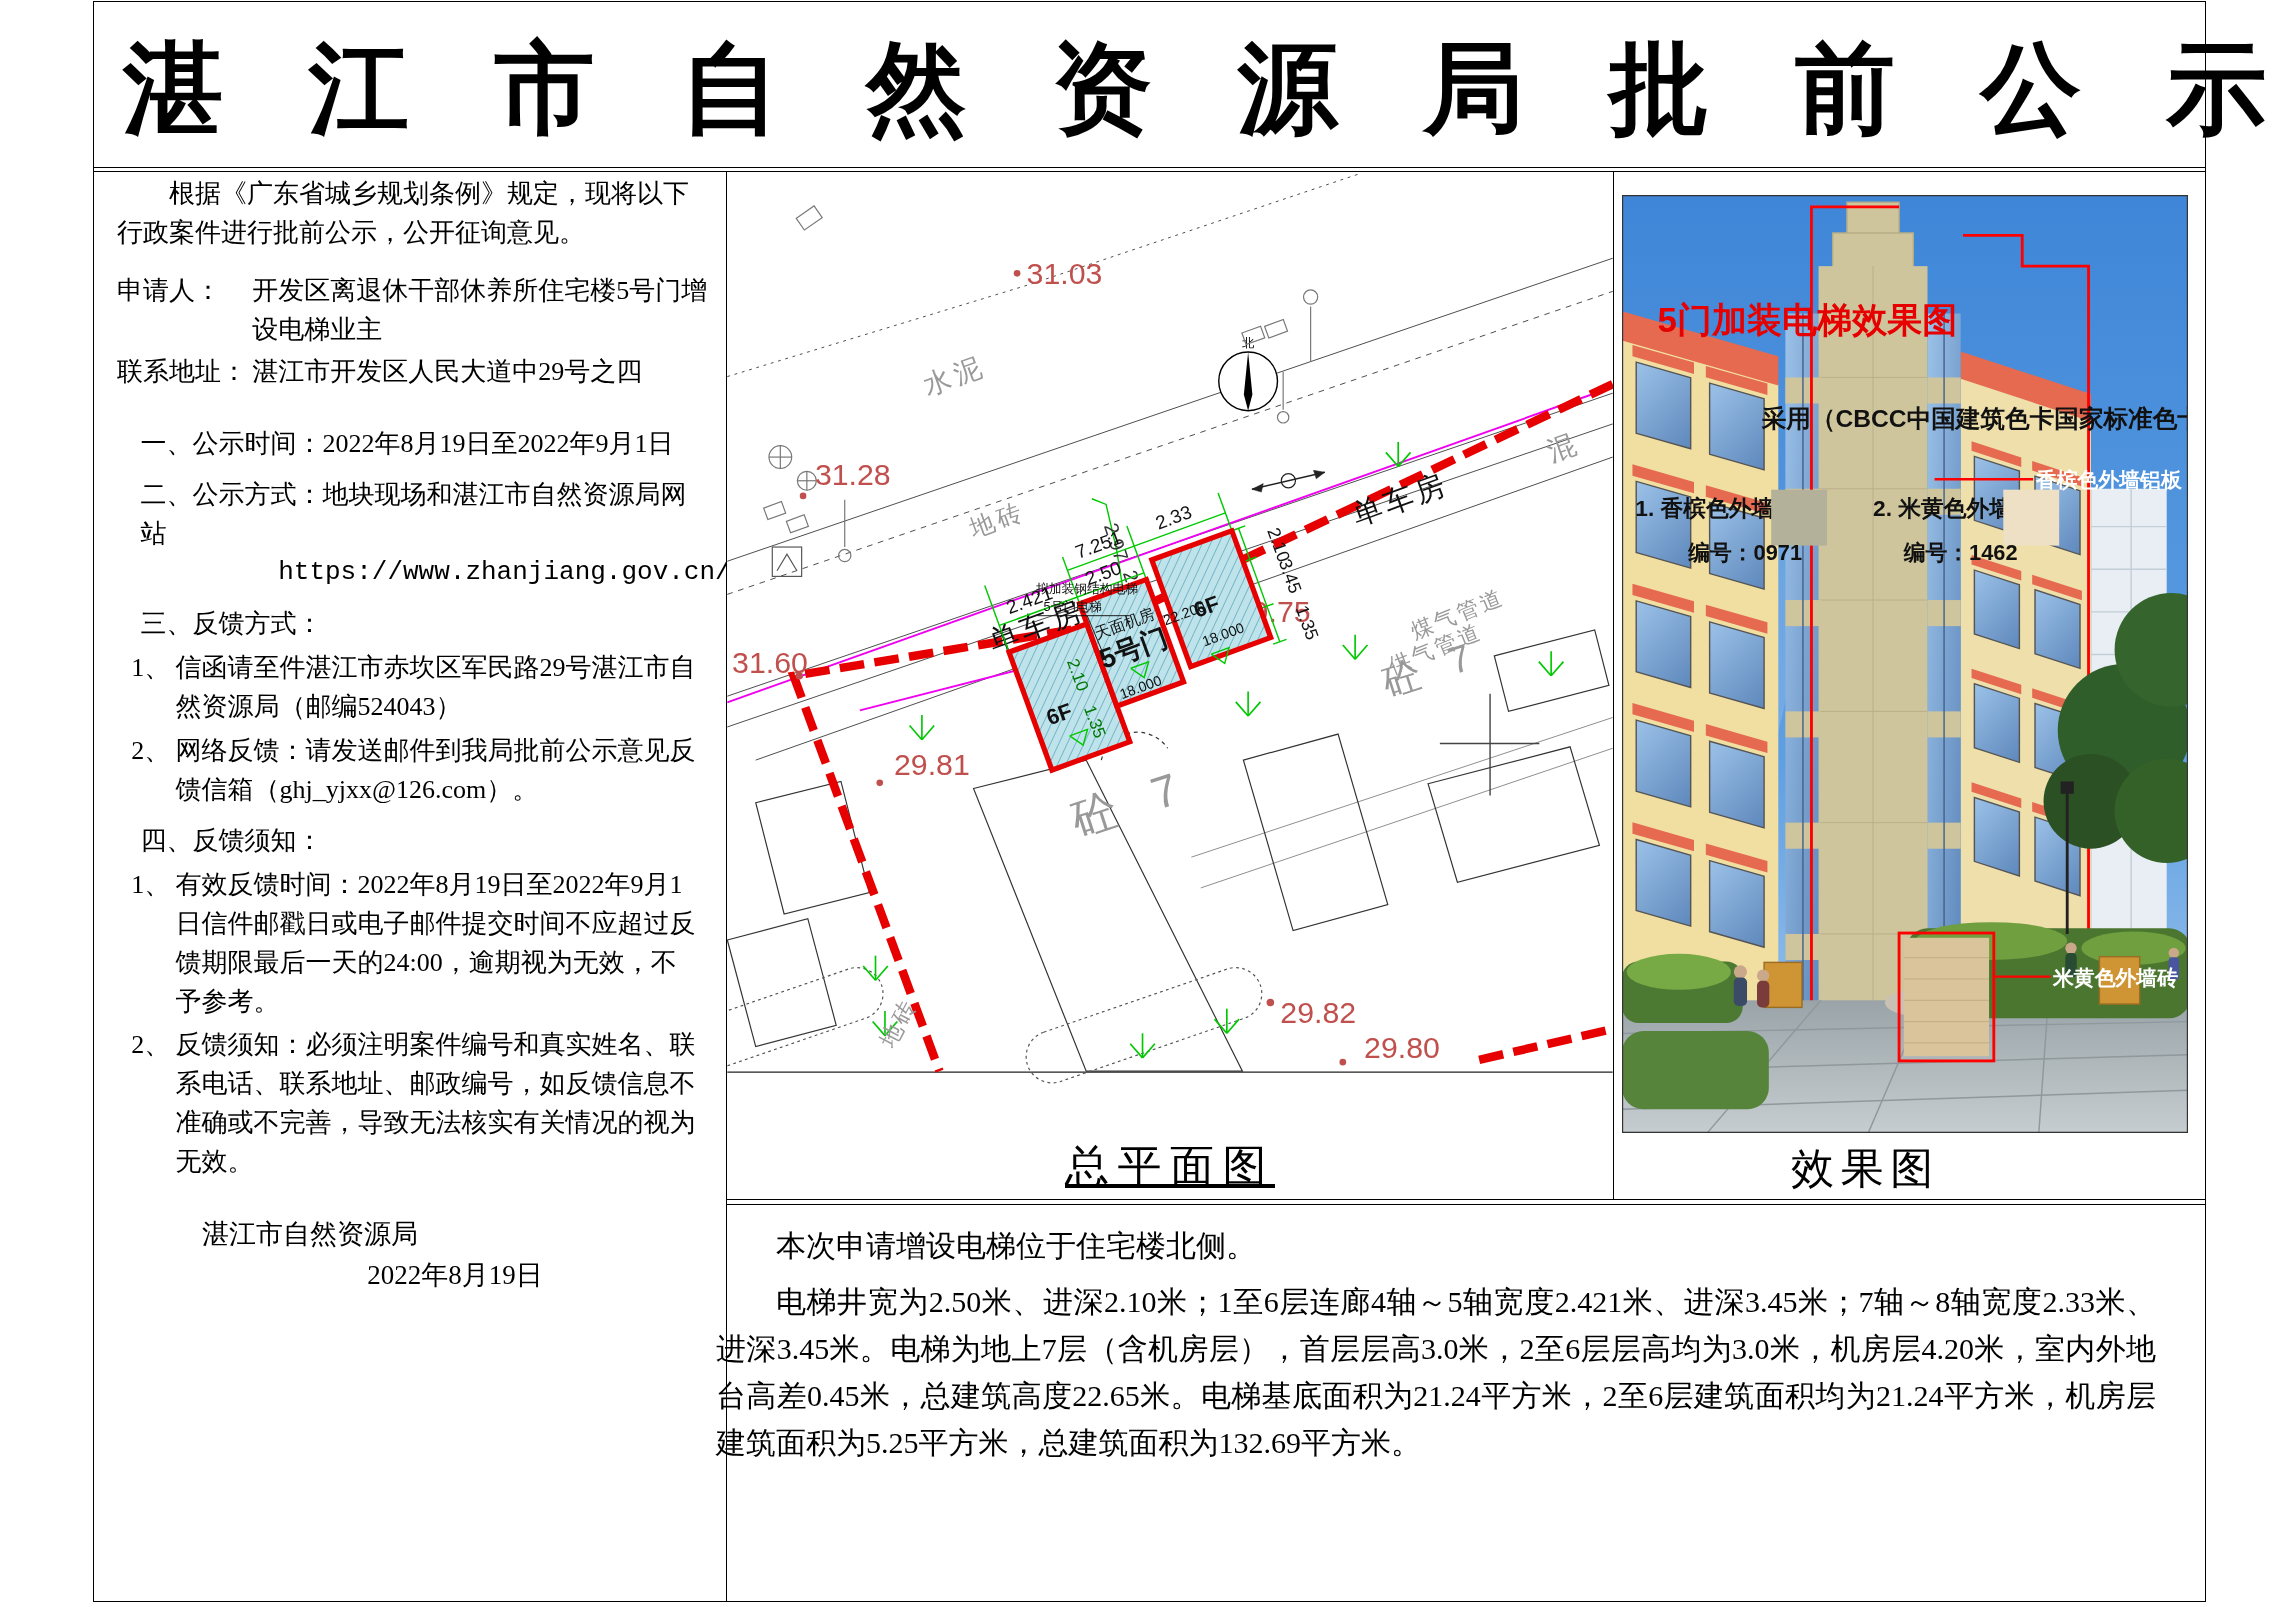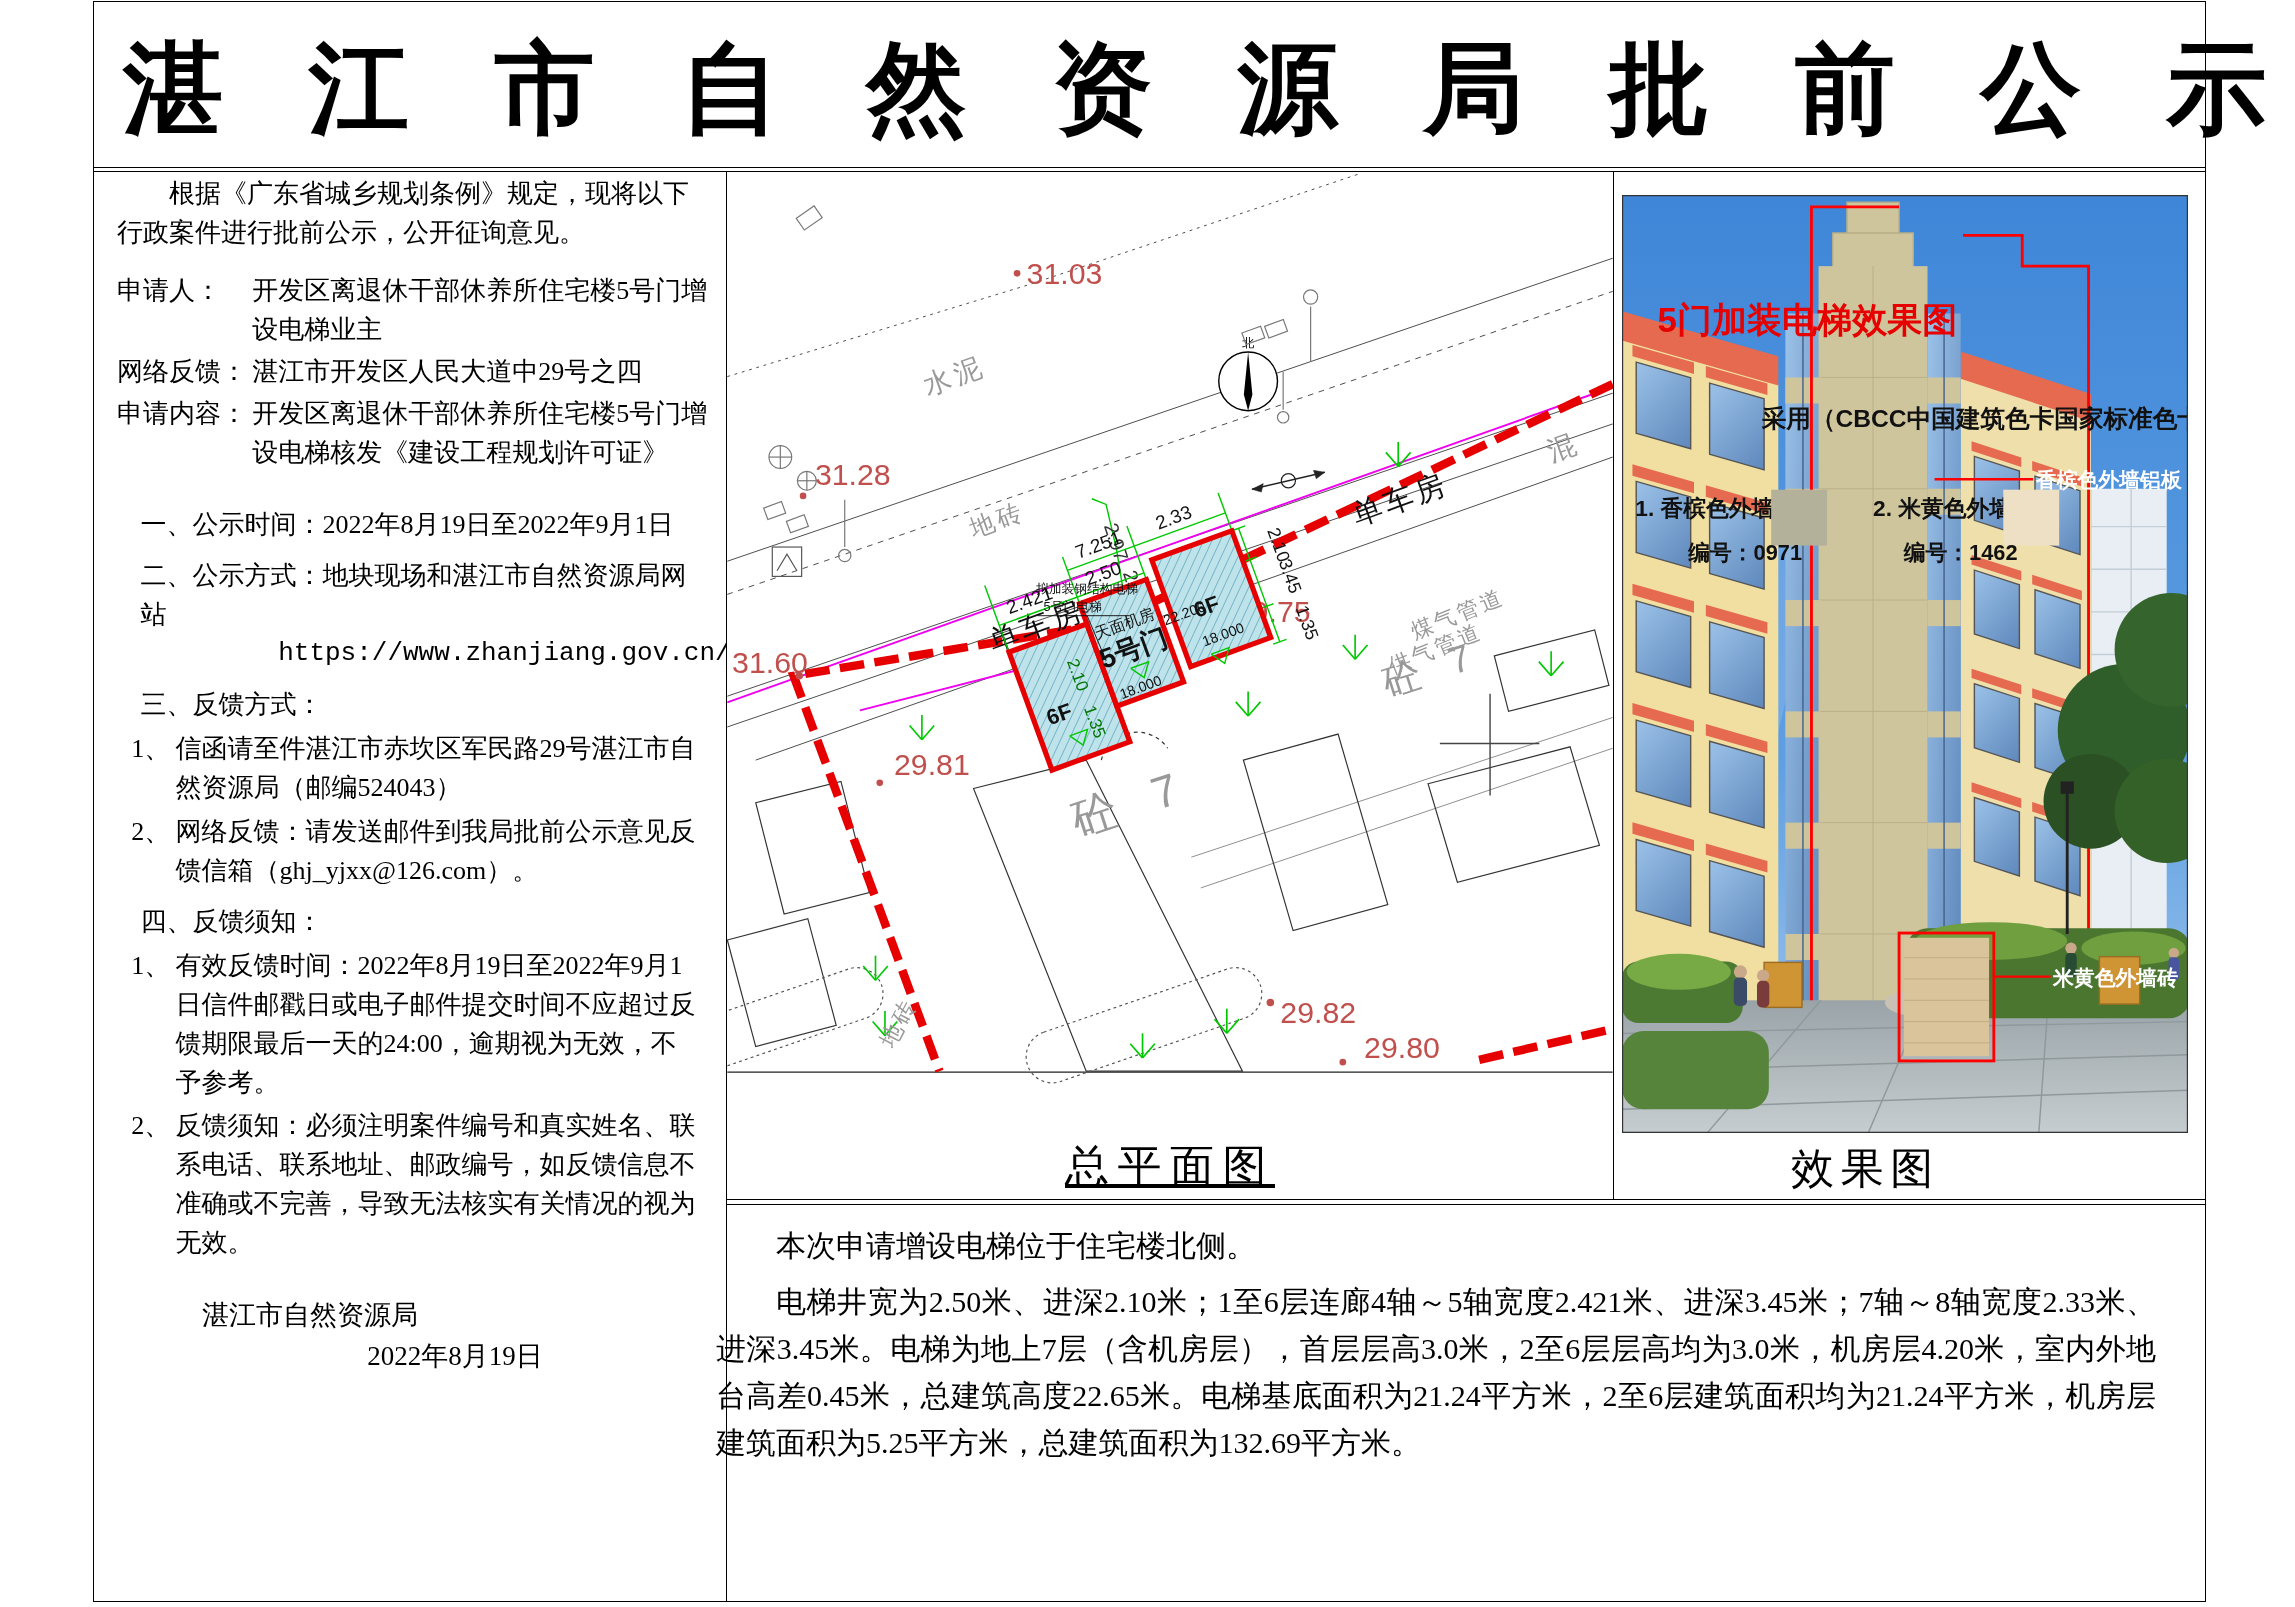--- a/index.html
+++ b/index.html
@@ -60,26 +60,22 @@
 <div class="abs page-title">湛 江 市 自 然 资 源 局 批 前 公 示</div>
 
 <div class="abs leftcol">
   <div class="intro">根据《广东省城乡规划条例》规定，现将以下行政案件进行批前公示，公开征询意见。</div>
 
   <div class="fieldrow">
     <span class="flabel">申请人：</span>
     <span class="fvalue">开发区离退休干部休养所住宅楼5号门增设电梯业主</span>
   </div>
   <div class="fieldrow">
-    <span class="flabel">网络反馈：</span>
+    <span class="flabel">联系地址：</span>
     <span class="fvalue">湛江市开发区人民大道中29号之四</span>
-  </div>
-  <div class="fieldrow">
-    <span class="flabel">申请内容：</span>
-    <span class="fvalue">开发区离退休干部休养所住宅楼5号门增设电梯核发《建设工程规划许可证》</span>
   </div>
 
   <div class="sec" style="margin-top:33px;">一、公示时间：2022年8月19日至2022年9月1日</div>
   <div class="sec">二、公示方式：地块现场和湛江市自然资源局网站</div>
   <div class="urlline">https://www.zhanjiang.gov.cn/nr/</div>
   <div class="sec">三、反馈方式：</div>
 
   <div class="numrow">
     <span class="marker">1、</span>
     <span class="ntext">信函请至件湛江市赤坎区军民路29号湛江市自然资源局（邮编524043）</span>

